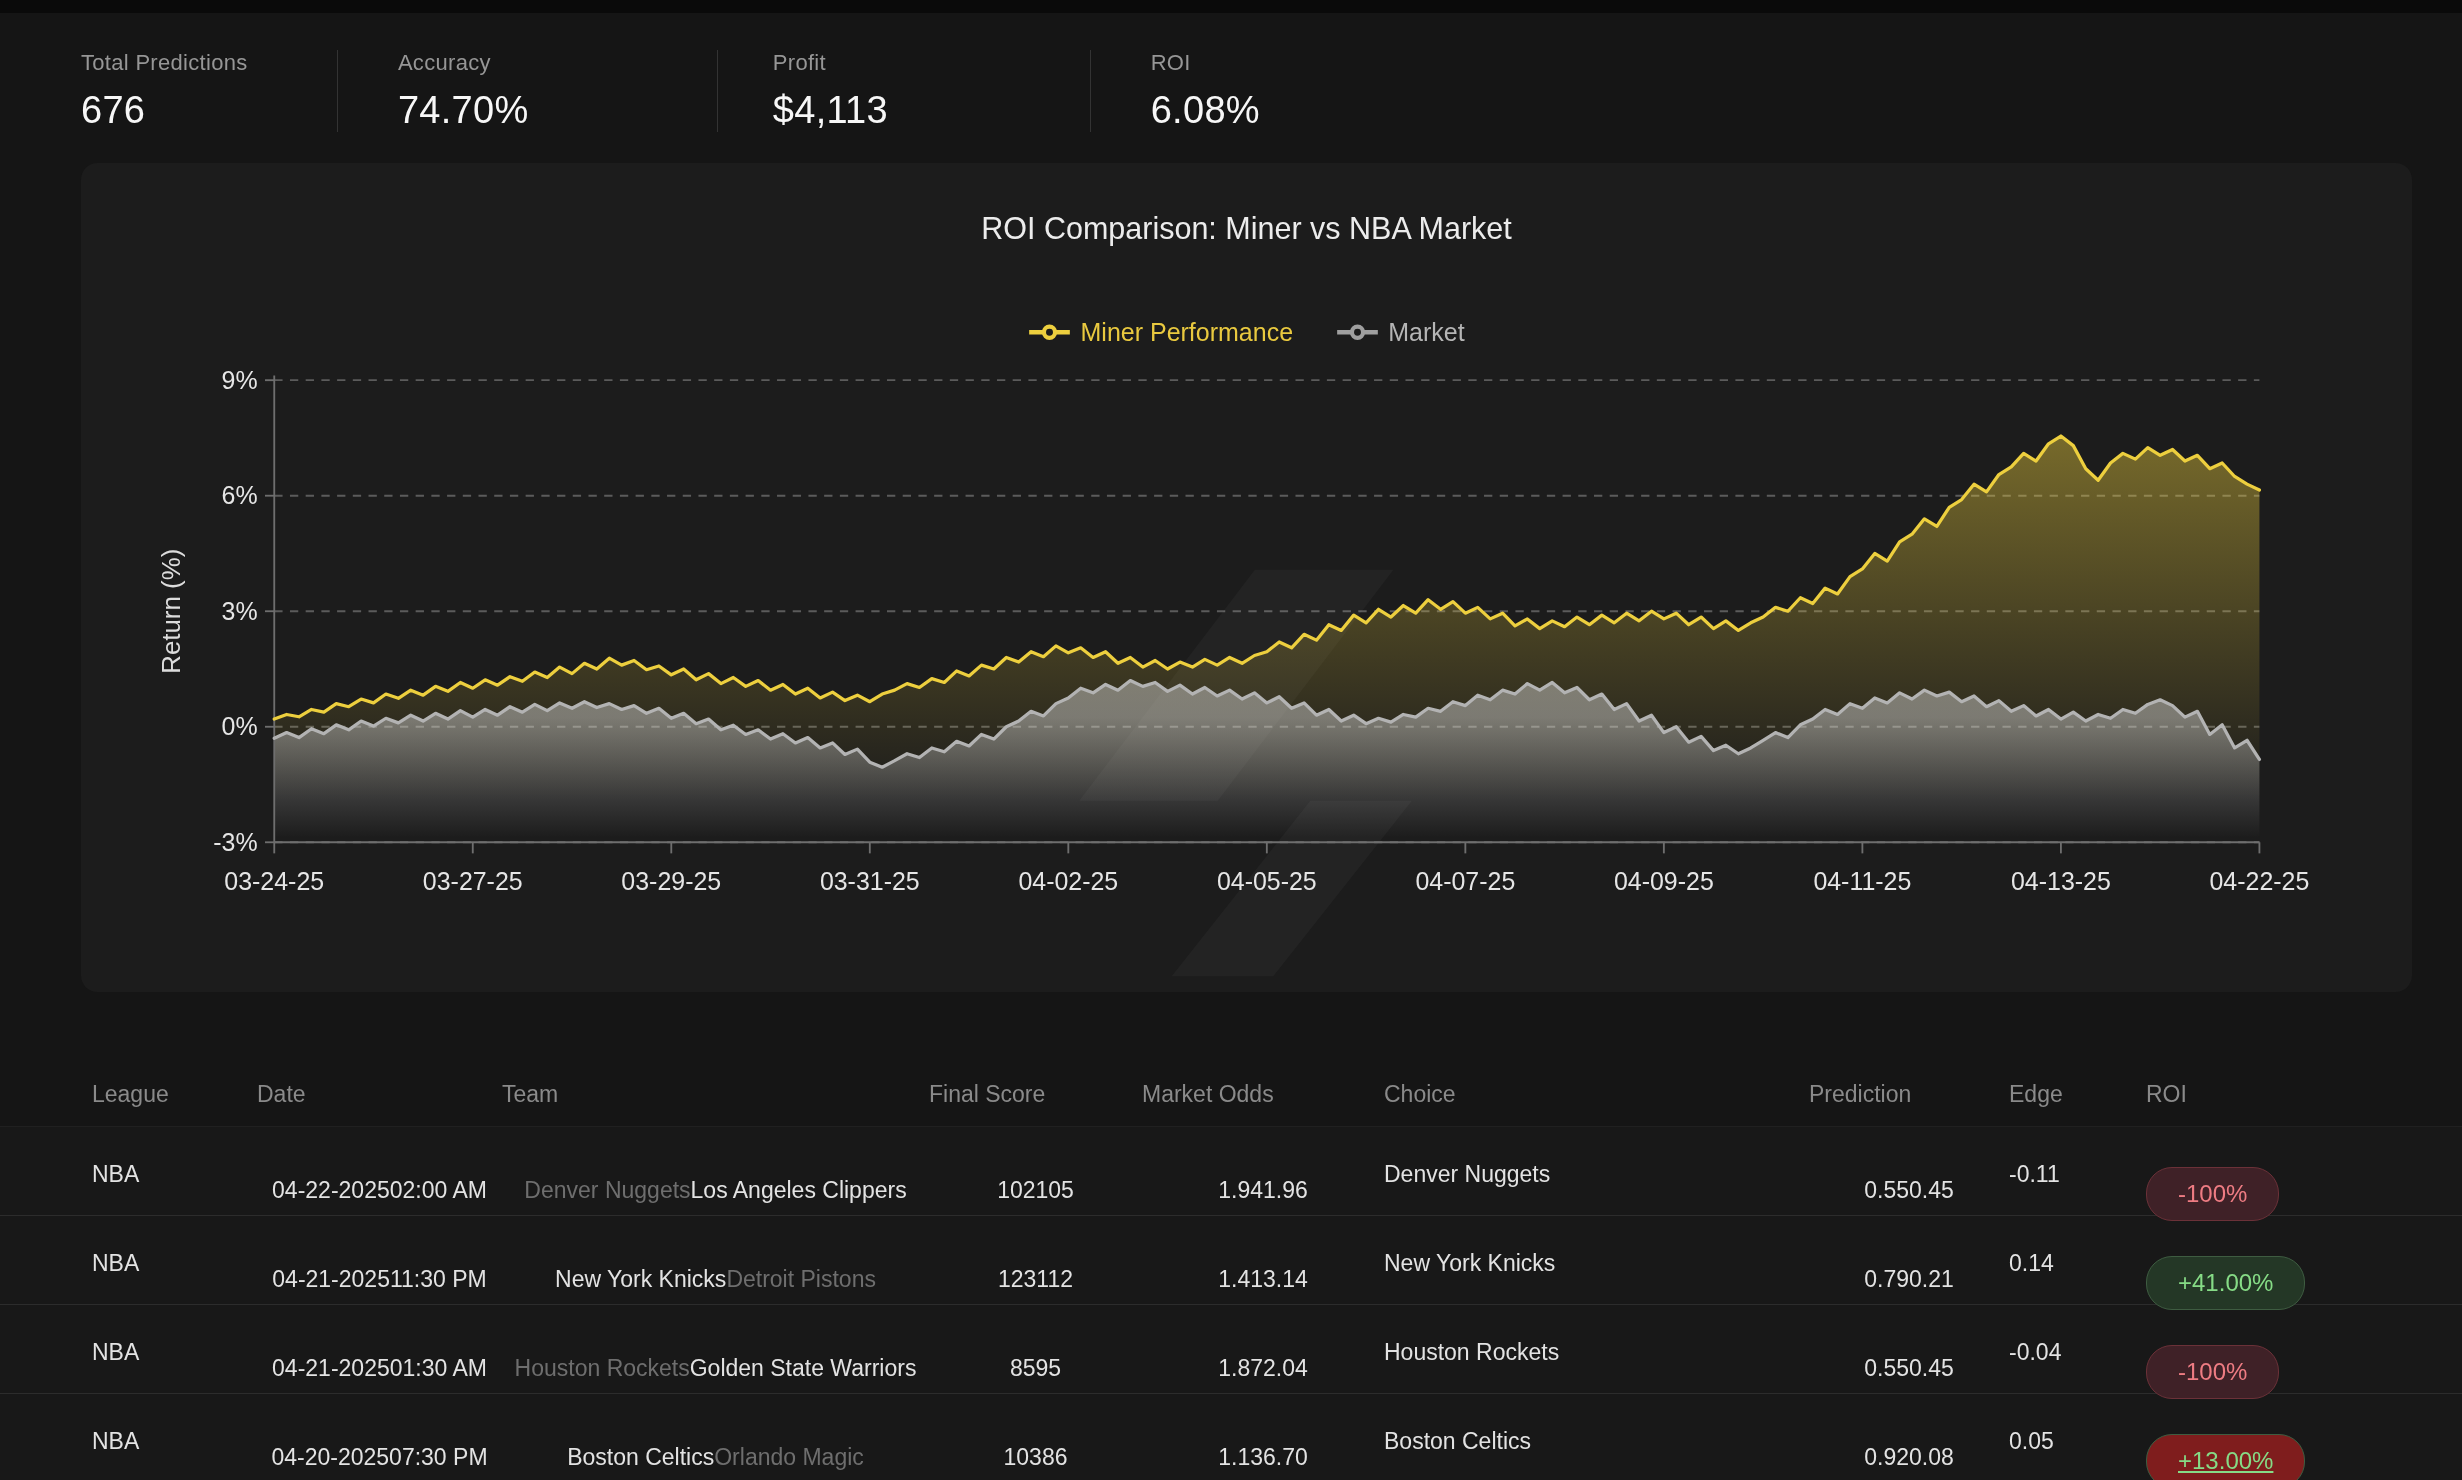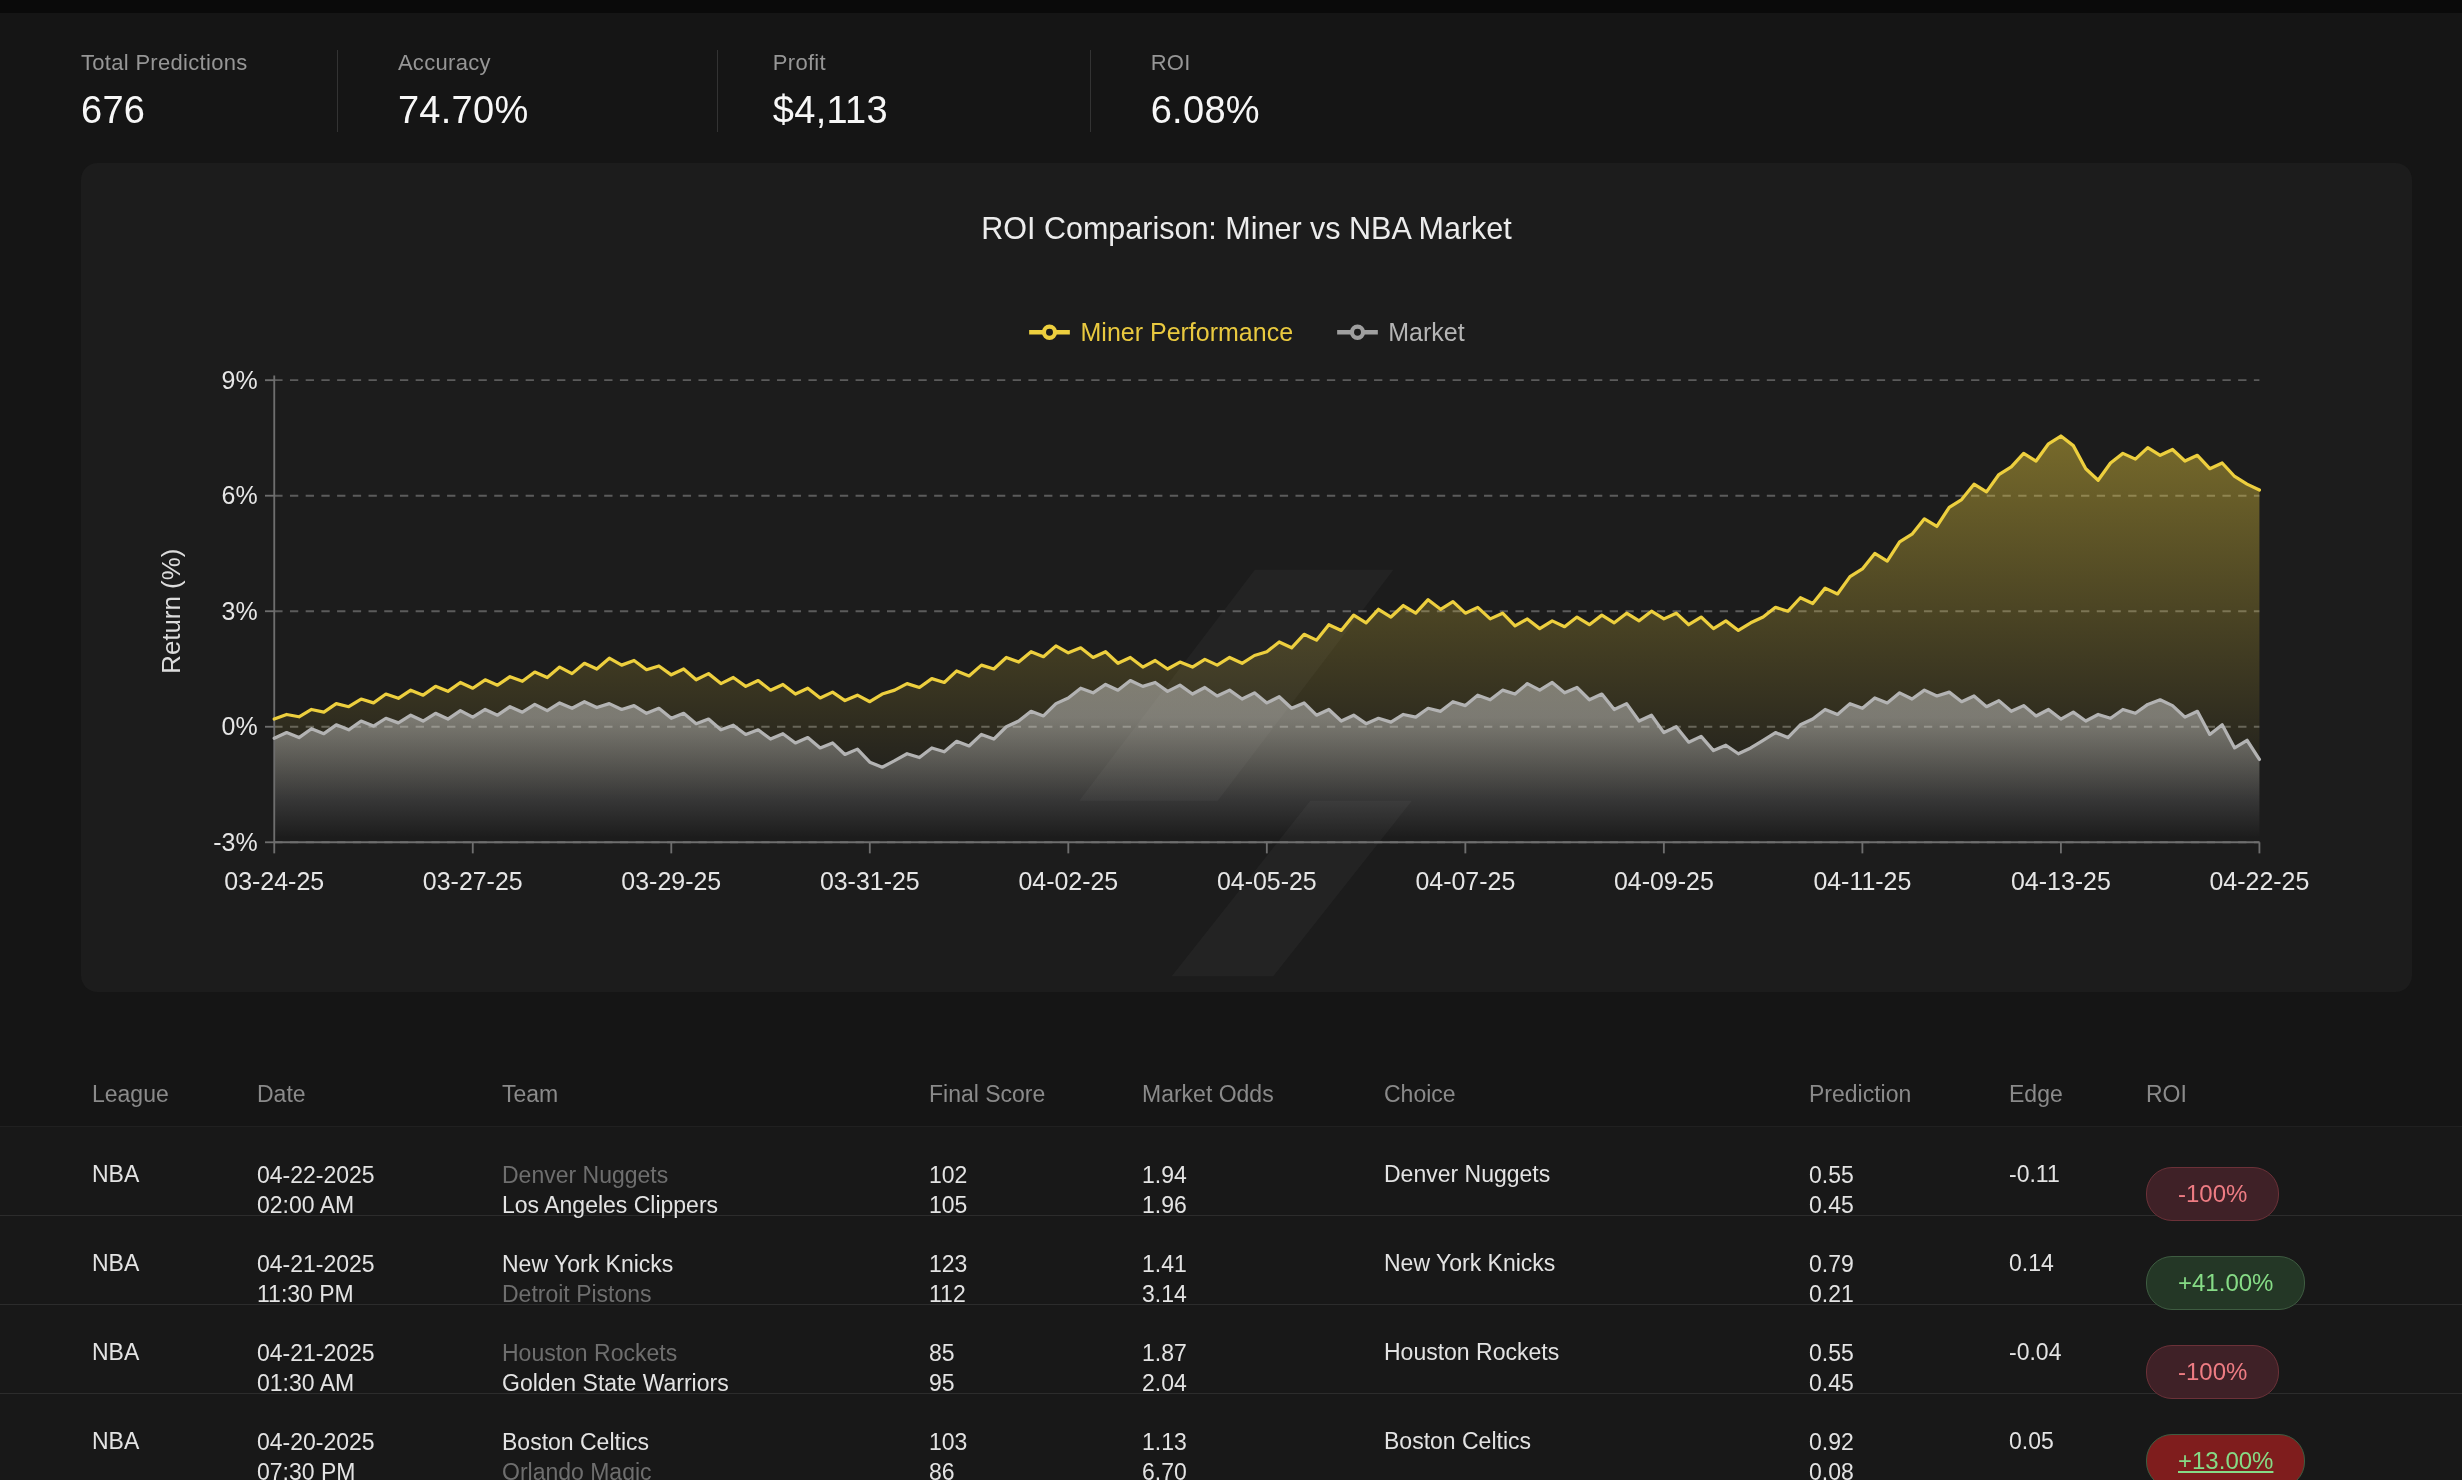--- a/index.html
+++ b/index.html
@@ -24,21 +24,21 @@
   .chart-svg{position:absolute;inset:0;width:2331px;height:829px;}
   .chart-svg text{font-family:"Liberation Sans",sans-serif;}
   
   .table{position:absolute;top:1063px;left:0;right:0;}
   .grid-row{display:grid;grid-template-columns:165px 245px 427px 213px 242px 425px 200px 137px 1fr;
             padding-left:92px;padding-right:26px;align-items:center;}
   .thead-row{height:63px;border-bottom:0.9px solid rgba(255,255,255,0.05);}
   .th{font-size:23px;color:#8a8a8a;}
   .trow{height:88px;border-bottom:0.9px solid #2c2c2c;background:#181818;}
   .cell{font-size:23px;color:#e3e3e3;line-height:30.5px;}
-  .two-line{display:flex;flex-direction:column;justify-content:center;margin-top:32px;}
+  .two-line{display:flex;flex-direction:row;justify-content:center;margin-top:32px;}
   .dim{color:#6e6e6e;}
   .badge{display:inline-flex;align-items:center;justify-content:center;height:52px;
          padding:0 31px;border-radius:26px;font-size:24px;border:0.9px solid transparent;margin-top:40px;}
 </style>
 </head>
 <body>
 
 <div class="page">
   <div class="topstrip"></div>
 

